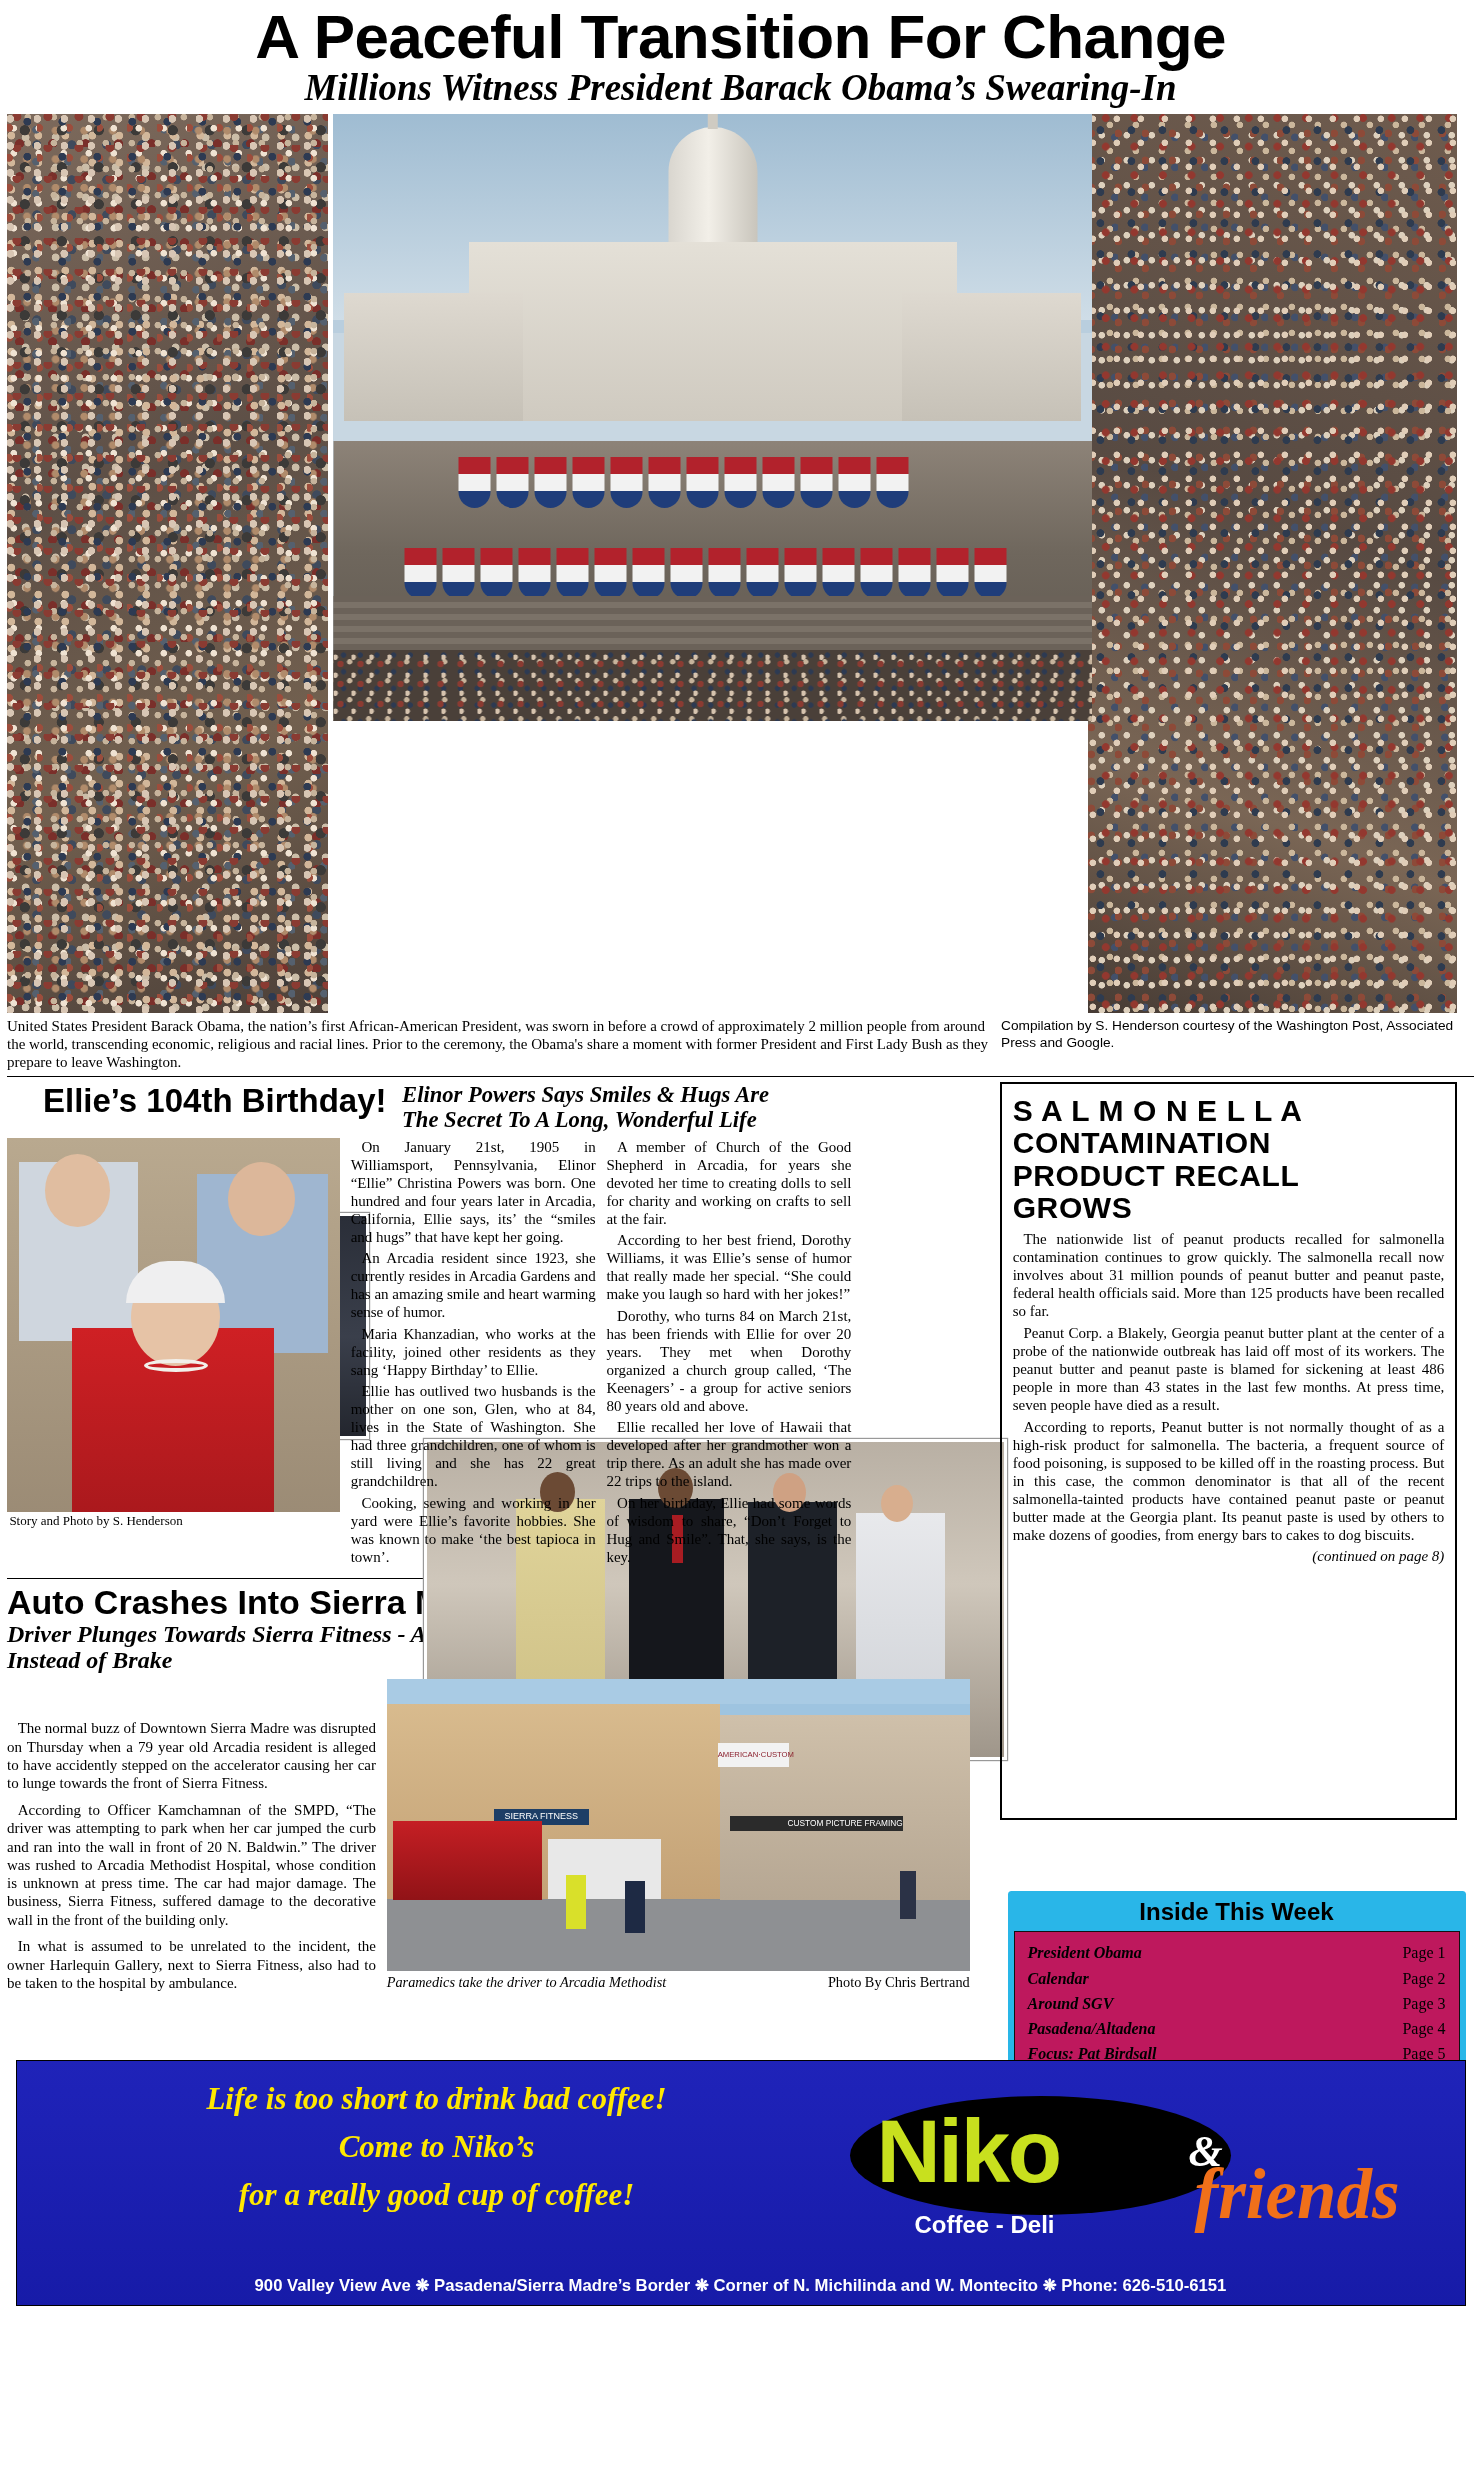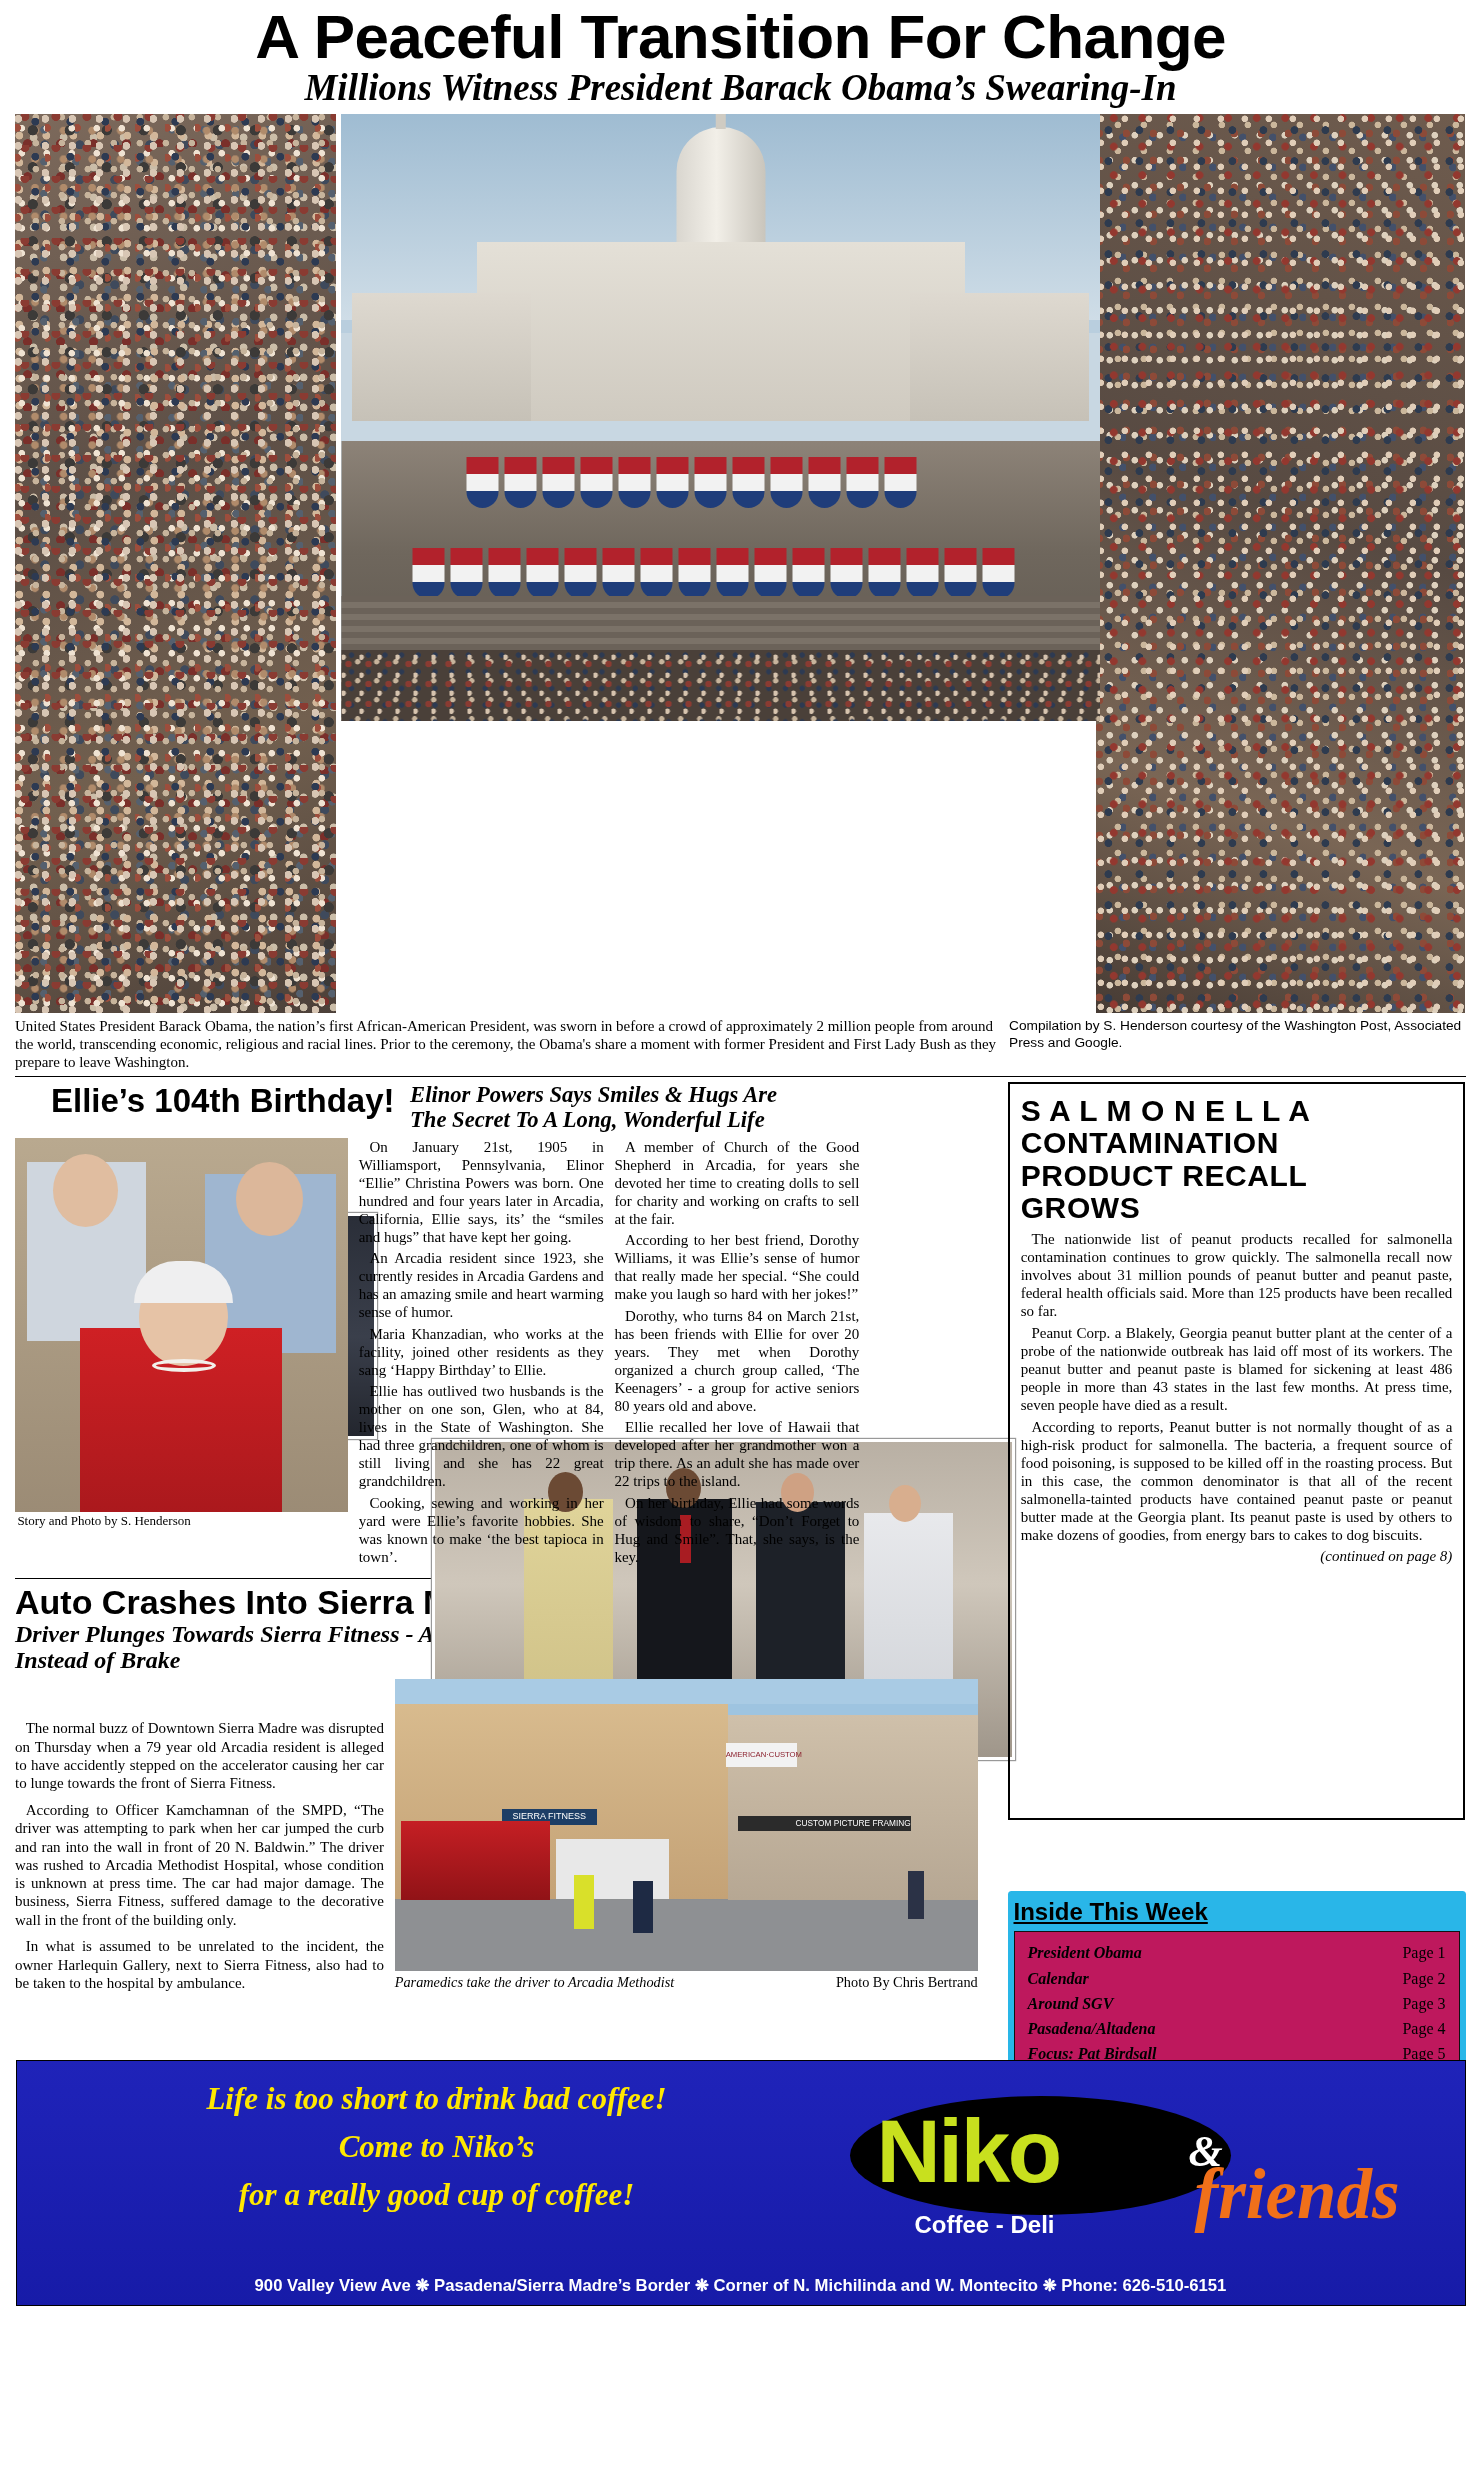--- a/index.html
+++ b/index.html
@@ -5,21 +5,21 @@
   * { box-sizing: border-box; }
   html, body { margin:0; padding:0; }
   body {
     width: 1481px;
     height: 2487px;
     background: #ffffff;
     font-family: "Liberation Serif", serif;
     color: #000;
     -webkit-font-smoothing: antialiased;
   }
-  .page { position: relative; width: 1481px; height: 2314px; padding: 0 15px; }
+  .page { position: relative; width: 1481px; height: 2314px; padding: 0 7px; }
 
   
   .masthead { text-align: center; padding-top: 4.8px; }
   .head-title {
     font-family: "Liberation Sans", sans-serif;
     font-weight: bold;
     font-size: 62px;
     line-height: 1.02;
     letter-spacing: -0.6px;
   }
@@ -172,21 +172,21 @@
   .auto-photo { width: 583px; height: 292px; position:relative; overflow:hidden;
     background: linear-gradient(180deg,#9ec4e0 0 22%, #c9ad86 22% 60%, #8d8f90 60% 100%); }
   .auto-cap { display:flex; justify-content: space-between; font-size: 14.3px; font-style: italic; margin-top: 2.4px; width: 583px;}
   .auto-cap .credit { font-style: normal; }
 
   
   .inside {
     position: absolute; right: 15.5px; top: 1891px; width: 458px; height: 333px;
     background: #29b6e8; border-radius: 3.6px; padding: 6px;
   }
-  .inside h3 { text-align:left; font-family:"Liberation Sans", sans-serif; font-weight:bold; font-size: 24px; margin: 1.2px 0 4.8px 0; text-decoration: underline; }
+  .inside h3 { text-align:center; font-family:"Liberation Sans", sans-serif; font-weight:bold; font-size: 24px; margin: 1.2px 0 4.8px 0; }
   .inside-inner { background:#be185d; border:1.2px solid #111; padding: 8.3px 13px; height: 280px;}
   .inside-row { display:flex; justify-content: space-between; font-size: 16px; line-height: 1.58; }
   .inside-row .lbl { font-family:"Liberation Serif", serif; }
   .inside-row .pg { font-family:"Liberation Serif", serif; }
   .b { font-weight: bold; font-style: italic; }
   .it { font-style: italic; }
 
   
   .ad {
     position:absolute; left: 15.5px; right: 15.5px; bottom: 8.3px; height: 246px;

